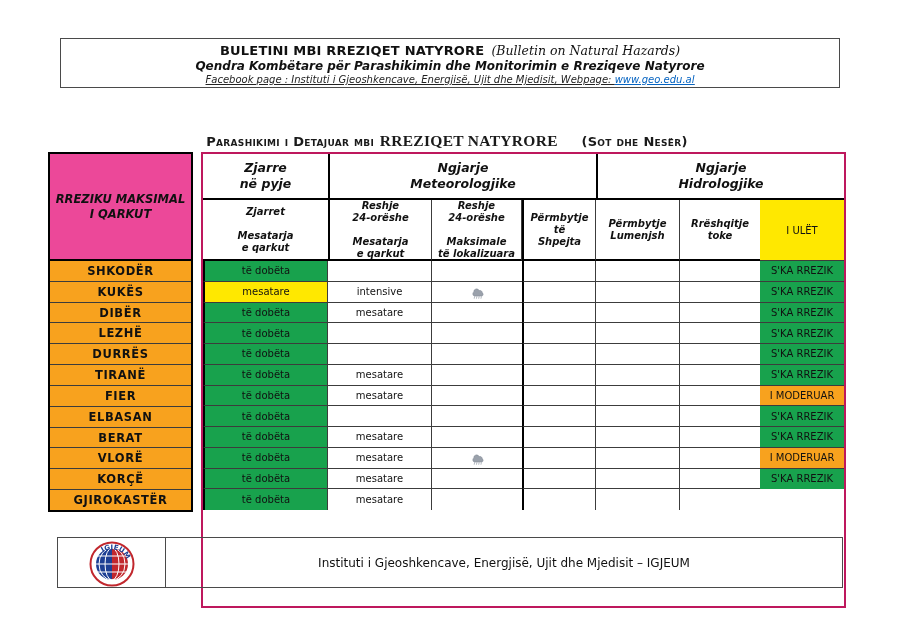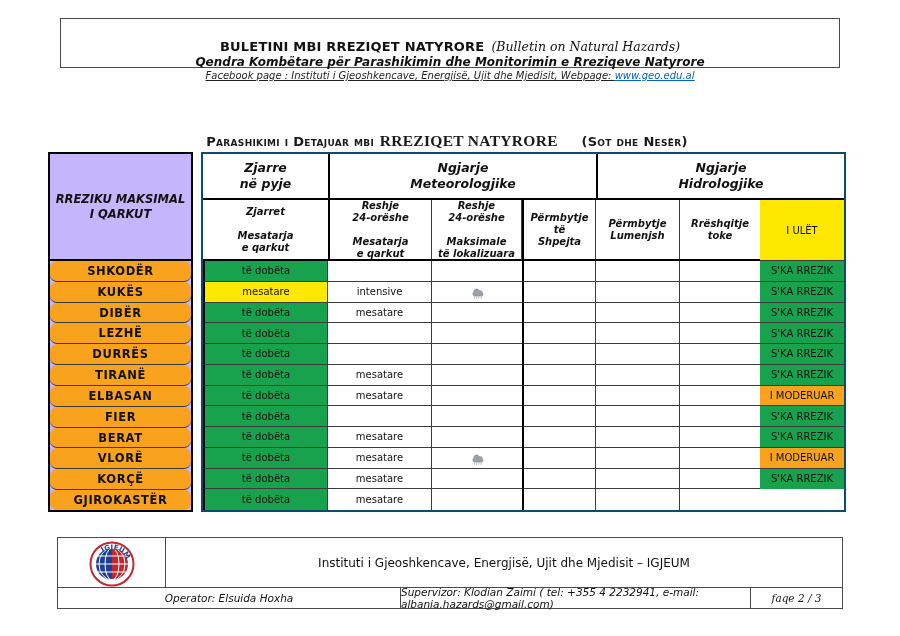--- a/index.html
+++ b/index.html
@@ -2,22 +2,22 @@
 <html><head>
 <meta charset="utf-8">
 <style>
   * { box-sizing: border-box; margin: 0; padding: 0; }
   html, body { width: 900px; height: 636px; background: #fff; overflow: hidden; }
   body { font-family: "DejaVu Sans", "Liberation Sans", sans-serif; color: #111; position: relative; }
   #page { position: relative; width: 900px; height: 636px; background: #ffffff; }
 
   
   .title-box {
-    position: absolute; left: 60px; top: 18px; width: 780px; height: 50px;
-    border: 1px solid #4a4a4a; text-align: center; padding-top: 20px;
+    position: absolute; left: 60px; top: 38px; width: 780px; height: 50px;
+    border: 1px solid #4a4a4a; text-align: center; padding-top: 4px;
   }
   .t-line1 { font-size: 13px; line-height: 16px; white-space: nowrap; }
   .t-line1 .b { font-weight: bold; letter-spacing: 0.2px; }
   .t-line1 .en { font-family: "DejaVu Serif", "Liberation Serif", serif; font-style: italic; margin-left: 7px; font-size: 12.5px; }
   .t-line2 { font-size: 12px; font-weight: bold; font-style: italic; line-height: 14px; }
   .t-line3 { font-size: 10px; font-style: italic; text-decoration: underline; line-height: 14px; color: #222; }
   .t-line3 a { color: #0563C1; text-decoration: underline; }
 
   .head-row {
     position: absolute; left: 60px; top: 71px; width: 780px; height: 26px;
@@ -33,38 +33,38 @@
     position: absolute; left: 48px; top: 131px; width: 798px; text-align: center;
     font-weight: bold; color: #1a1a1a; white-space: nowrap;
   }
   .st-1, .st-3 { font-size: 13px; font-variant: small-caps; letter-spacing: 0.3px; }
   .st-2 { font-size: 15.5px; letter-spacing: 0.3px; font-family: Liberation Serif, serif; }
   .st-3 { margin-left: 18px; }
 
   
   .district-table {
     position: absolute; left: 48px; top: 152px; width: 145px; height: 360px;
-    border: 2px solid #000; background: #c4b5fd; display: flex; flex-direction: column;
+    border: 2px solid #000; background: #ec4899; display: flex; flex-direction: column;
   }
   .corner-h {
     height: 107px; flex: none; border-bottom: 2px solid #000;
     display: flex; align-items: center; justify-content: center; text-align: center;
     font-weight: bold; font-style: italic; font-size: 11.5px; white-space: pre-line; line-height: 15px;
   }
   .district-cell {
     flex: 1; background: #F8A21E; border-bottom: 1px solid #3c3c3c;
     display: flex; align-items: center; justify-content: center;
-    font-weight: bold; font-size: 11.5px; letter-spacing: 0.6px; border-radius: 7px;
+    font-weight: bold; font-size: 11.5px; letter-spacing: 0.6px;
   }
   .district-cell:last-child { border-bottom: none; }
 
   
   .main-table {
-    position: absolute; left: 201px; top: 152px; width: 645px; height: 360px;
-    border: 2px solid #0c4a6e; background: #fff;
+    position: absolute; left: 201px; top: 152px; width: 645px; height: 456px;
+    border: 2px solid #be185d; background: #fff;
     display: grid;
     grid-template-columns: 125px 104px 90px 74px 84px 80px 84px;
     grid-template-rows: 46px 61px repeat(12, 20.75px);
   }
   .main-table > div {
     display: flex; align-items: center; justify-content: center; text-align: center;
     border-right: 1px solid #3c3c3c; border-bottom: 1px solid #3c3c3c;
     font-size: 10px; overflow: hidden;
   }
   .main-table > .group-h { font-size: 12.5px; font-weight: bold; font-style: italic; white-space: pre-line; line-height: 16px; }
@@ -121,22 +121,22 @@
   <div class="district-table">
     <div class="corner-h">RREZIKU MAKSIMAL
 I  QARKUT</div>
     <div id="district-rows" style="display:flex;flex-direction:column;flex:1;">
         <div class="district-cell">SHKODËR</div>
         <div class="district-cell">KUKËS</div>
         <div class="district-cell">DIBËR</div>
         <div class="district-cell">LEZHË</div>
         <div class="district-cell">DURRËS</div>
         <div class="district-cell">TIRANË</div>
+        <div class="district-cell">FIER</div>
         <div class="district-cell">ELBASAN</div>
-        <div class="district-cell">FIER</div>
         <div class="district-cell">BERAT</div>
         <div class="district-cell">VLORË</div>
         <div class="district-cell">KORÇË</div>
         <div class="district-cell">GJIROKASTËR</div>
       </div>
   </div>
 
   <div class="main-table" id="main-table">
     <div class="group-h g-fire noR thickB">Zjarre
 në pyje</div>
@@ -288,19 +288,14 @@
         </g>
         <path id="logoArc" d="M9 22 A15.5 15.5 0 0 1 39 22" fill="none"></path>
         <text font-size="7" font-weight="bold" fill="#1d3f94" font-family="DejaVu Sans, sans-serif">
           <textPath href="#logoArc" startOffset="26%">IGJEUM</textPath>
         </text>
       </svg>
     </div>
     <div class="inst-cell">Instituti i Gjeoshkencave, Energjisë, Ujit dhe Mjedisit – IGJEUM</div>
   </div>
 
-  <div class="footer-row">
-    <div class="cell fr-operator">Operator: Elsuida Hoxha</div>
-    <div class="cell fr-supervisor">Supervizor: Klodian Zaimi  ( tel: +355 4 2232941, e-mail: albania.hazards@gmail.com)</div>
-    <div class="cell fr-page">faqe 2 / 3</div>
-  </div>
 
 </div>
 
 </body></html>

